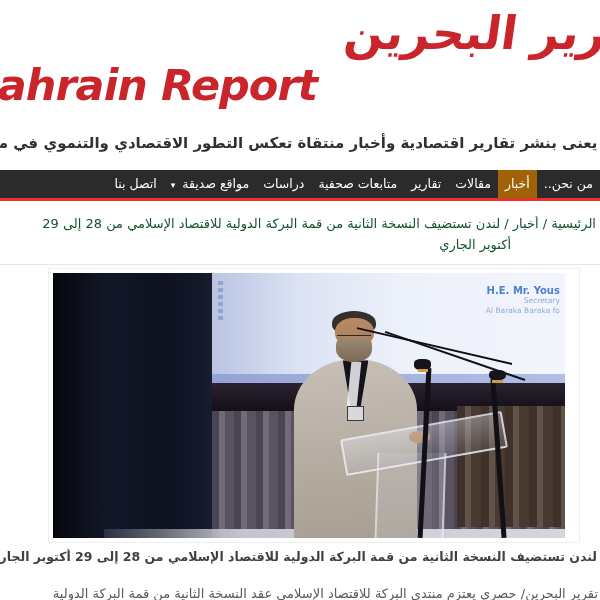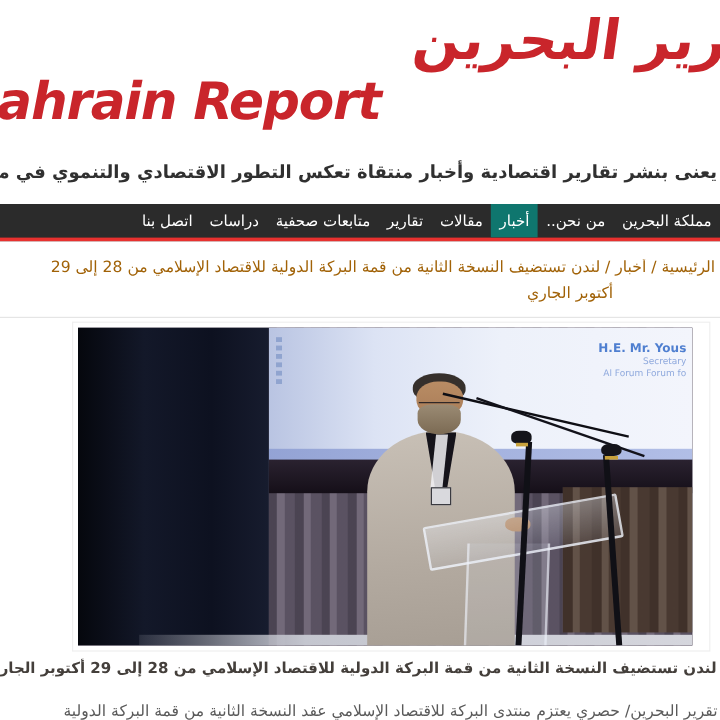--- a/index.html
+++ b/index.html
@@ -21,34 +21,34 @@
              transform:translateX(-50%); white-space:nowrap; direction:rtl;
              font-size:15px; font-weight:bold; color:#303030; line-height:30px; }
 
   
   .nav { position:absolute; top:170px; left:0; width:600px; height:31px;
          background:#2b2b2b; border-bottom:3px solid #e8312f;
          display:flex; flex-direction:row; direction:rtl;
          overflow:hidden; white-space:nowrap; }
   .nav-item { color:#fff; font-size:12.5px; line-height:28px; padding:0 7px;
               flex:0 0 auto; cursor:pointer; }
-  .nav-item.active { background:#0f766e; }
+  .nav-item.active { background:#a16207; }
   .caret { font-size:9px; margin-right:3px; }
 
   
   .breadcrumb { position:absolute; top:216px; right:0; left:0; direction:rtl;
-                color:#a16207; font-size:13px; }
+                color:#14532d; font-size:13px; }
   .bc-line1 { text-align:right; padding:0 4px; white-space:nowrap; overflow:hidden; }
   .bc-line2 { text-align:right; padding-right:89px; margin-top:6px; }
   .divider { position:absolute; top:264px; left:0; width:600px; height:1px;
              background:#e5e5e5; }
 
   
   .photo-frame { position:absolute; top:268px; left:48px; width:532px; height:275px;
-                 border:1px solid #efefef; padding:4px 15px 5px 4px; background:#fff;margin-left:12px; }
+                 border:1px solid #efefef; padding:4px 15px 5px 4px; background:#fff; }
   .photo { position:relative; width:512px; height:265px; overflow:hidden;
            background:#6a6172; }
   .photo .layer { position:absolute; }
   .curtain-left { left:0; top:0; width:31%; height:100%;
     background:linear-gradient(90deg,#05070d,#131829 35%,#0d1120 70%,#171c2e); }
   .curtain-main { left:31%; top:0; width:69%; height:100%;
     background:repeating-linear-gradient(90deg, rgba(10,6,16,.32) 0 7px,
       rgba(255,255,255,.05) 7px 13px, rgba(20,12,24,.18) 13px 22px), #6a6172; }
   .curtain-brown { left:79%; top:50%; width:21%; height:46%;
     background:repeating-linear-gradient(90deg, rgba(25,12,8,.35) 0 8px,
@@ -123,27 +123,30 @@
 
   <div class="header">
     <div class="logo-ar">تقرير البحرين</div>
     <div class="logo-en">Bahrain Report</div>
     <div class="tagline-wrap">
       <span class="tagline">موقع إخباري يعنى بنشر تقارير اقتصادية وأخبار منتقاة تعكس التطور الاقتصادي والتنموي في مملكة البحرين</span>
     </div>
   </div>
 
   <div class="nav">
-    <div class="nav-item">مملكة البحرين</div>
     <div class="nav-item">من نحن..</div>
     <div class="nav-item active">أخبار</div>
     <div class="nav-item">مقالات</div>
     <div class="nav-item">تقارير</div>
     <div class="nav-item">متابعات صحفية</div>
     <div class="nav-item">دراسات</div>
+    <div class="nav-item">
+      <span>مواقع صديقة</span>
+      <span class="caret">▾</span>
+    </div>
     <div class="nav-item">اتصل بنا</div>
   </div>
 
   <div class="breadcrumb">
     <div class="bc-line1">الرئيسية / أخبار / لندن تستضيف النسخة الثانية من قمة البركة الدولية للاقتصاد الإسلامي من 28 إلى 29</div>
     <div class="bc-line2">أكتوبر الجاري</div>
   </div>
   <div class="divider"></div>
 
   <div class="photo-frame">
@@ -155,21 +158,21 @@
         <i></i>
           <i></i>
           <i></i>
           <i></i>
           <i></i>
           <i></i>
       </div>
       <div class="layer slide-text">
         <div class="slide-l1">H.E. Mr. Yous</div>
         <div class="slide-l2">Secretary</div>
-        <div class="slide-l3">Al Forum Forum fo</div>
+        <div class="slide-l3">Al Baraka Baraka fo</div>
       </div>
       <div class="layer darkband"></div>
       <div class="layer curtain-brown"></div>
       <div class="layer curtain-left"></div>
       <div class="layer floor"></div>
       <div class="layer suit"></div>
       <div class="layer shirt"></div>
       <div class="layer lanyard"></div>
       <div class="layer badge"></div>
       <div class="layer hair"></div>

